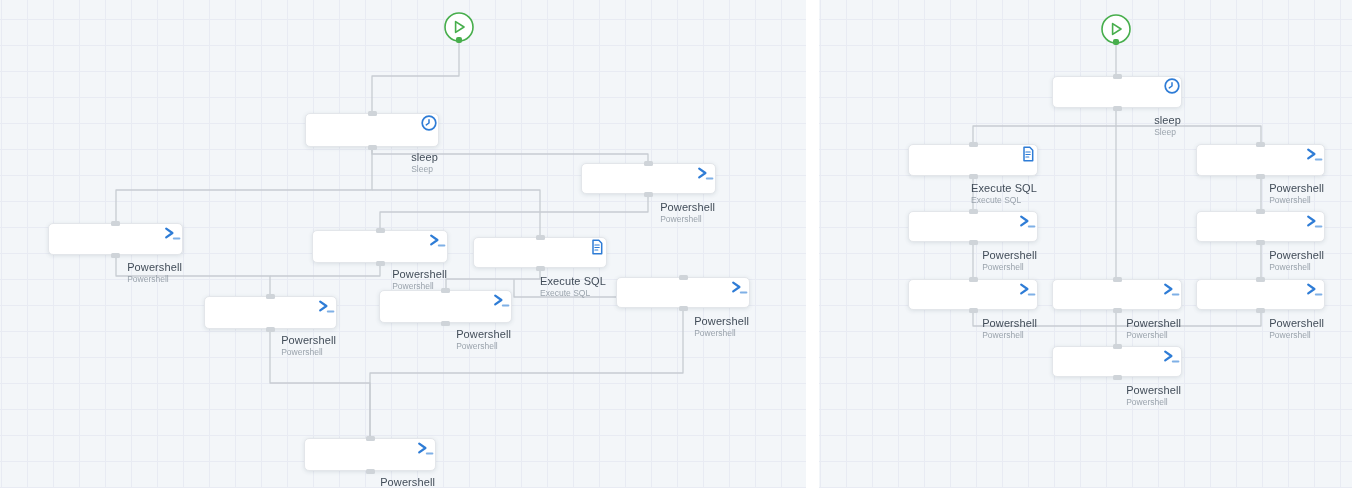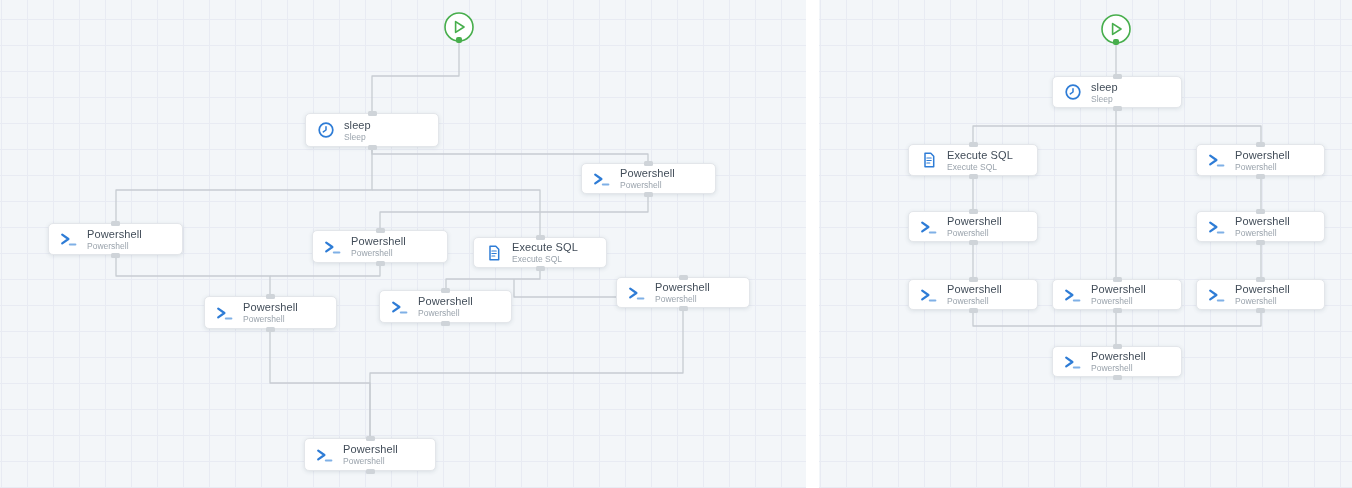--- a/index.html
+++ b/index.html
@@ -16,22 +16,23 @@
       linear-gradient(to bottom,#e8ebf3 1px,transparent 1px);
     background-size:26px 26px;
     background-position:1px 19px;
   }
   .edges{position:absolute;left:0;top:0;pointer-events:none;}
   .edges polyline{fill:none;stroke:#c7ccd2;stroke-width:1.3;stroke-linejoin:round;stroke-linecap:butt;}
   .node{
     position:absolute;box-sizing:border-box;
     background:#ffffff;border:1px solid #e3e6ea;border-radius:5px;
     box-shadow:0 1px 4px rgba(45,62,80,.12);
-    display:flex;align-items:center;gap:9px;padding-left:10px;
+    display:flex;align-items:flex-end;gap:19px;padding-left:10px;
     cursor:grab;
+    flex-direction:column;
   }
   .node-texts{display:flex;flex-direction:column;justify-content:center;}
   .node-title{font-size:11px;line-height:13px;color:#414c58;font-weight:500;letter-spacing:.1px;}
   .node-sub{font-size:8.5px;line-height:10px;color:#9aa3ac;}
   .node-icon{display:flex;align-items:center;justify-content:center;width:19px;height:18px;flex:0 0 auto;}
   .port{position:absolute;width:9px;height:5px;background:#cfd4d9;border-radius:1.5px;}
   .start-wrap{position:absolute;width:32px;height:32px;cursor:grab;}
   .start-port{position:absolute;width:6px;height:6px;border-radius:2px;background:#47ae4c;}
 </style>
 </head>

